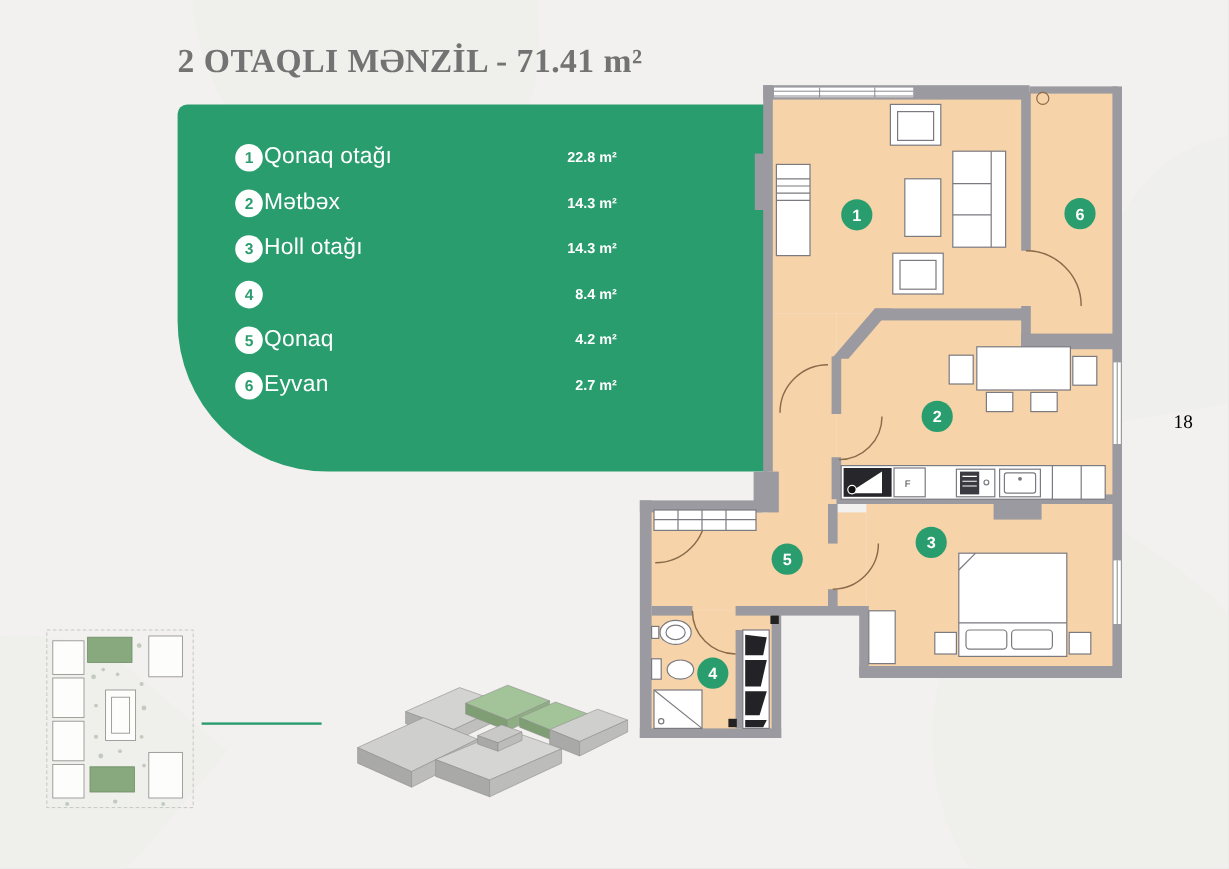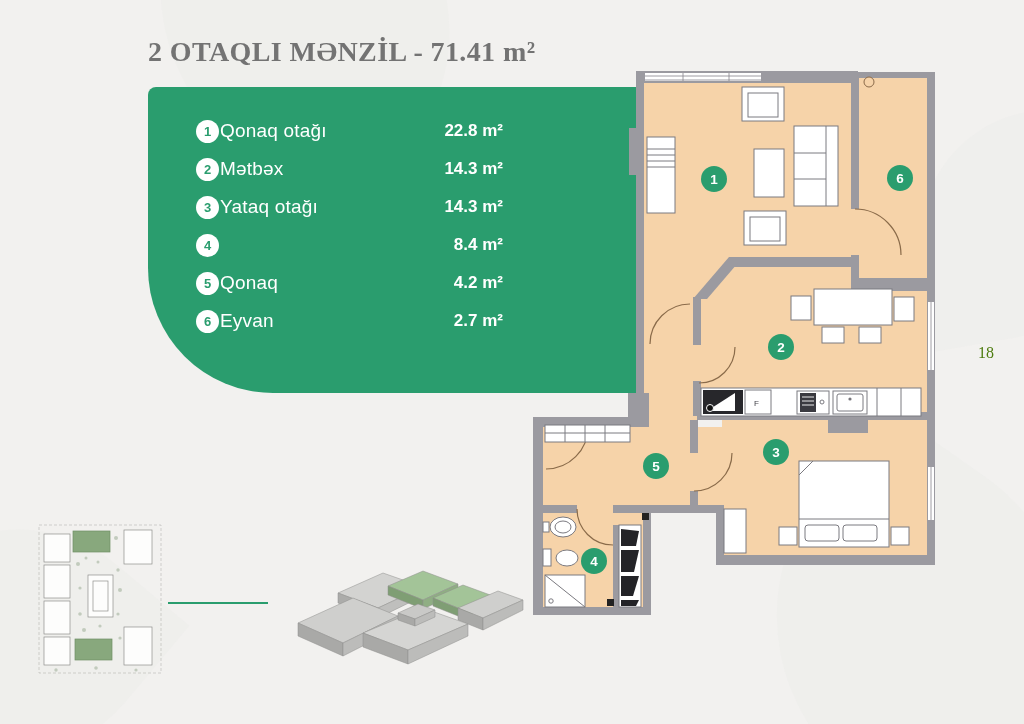--- a/index.html
+++ b/index.html
@@ -14,36 +14,36 @@
   .leaf-c{width:260px;height:250px;left:-120px;top:520px;transform:rotate(130deg);}
   .leaf-d{width:220px;height:210px;left:910px;top:120px;transform:rotate(80deg);opacity:.55;}
 
   .page-title{
     position:absolute;left:148px;top:36px;margin:0;
     font-family:"Liberation Serif",serif;font-size:28px;font-weight:700;
     color:#737373;letter-spacing:.4px;
   }
   .page-number{
     position:absolute;left:978px;top:344px;
-    font-family:"Liberation Serif",serif;font-size:16px;color:#4d7c0f;
+    font-family:"Liberation Serif",serif;font-size:16px;color:#000000;
   }
 
   
   .legend{
     position:absolute;left:148px;top:87px;width:492px;height:306px;
     background:#2a9d6e;border-radius:8px 0 0 125px;
     color:#fff;padding-top:25px;box-sizing:border-box;
   }
   .legend-row{height:38px;display:flex;align-items:center;padding-left:48px;position:relative;}
   .legend-num{
     flex:0 0 auto;width:23px;height:23px;border-radius:50%;background:#ffffff;
     color:#2a9d6e;font-weight:700;font-size:13px;line-height:23px;text-align:center;
   }
   .legend-label{margin-left:1px;font-size:19px;font-weight:400;letter-spacing:.2px;}
-  .legend-area{position:absolute;left:285px;width:70px;text-align:right;font-weight:700;font-size:17px;}
+  .legend-area{position:absolute;left:296px;width:70px;text-align:right;font-weight:700;font-size:12px;}
 
   .plan-svg{position:absolute;left:533px;top:57px;}
   .siteplan-svg{position:absolute;left:36px;top:518px;}
   .render-svg{position:absolute;left:283px;top:538px;}
   .connector{position:absolute;left:168px;top:602px;width:100px;height:2px;background:#2a9d6e;}
 
   .plan-marker-text{
     font-family:"Liberation Sans",sans-serif;font-size:13.5px;font-weight:700;fill:#ffffff;
   }
 </style>
@@ -67,21 +67,21 @@
       <span class="legend-label">Qonaq otağı</span>
       <span class="legend-area">22.8 m²</span>
     </div>
     <div class="legend-row">
       <span class="legend-num">2</span>
       <span class="legend-label">Mətbəx</span>
       <span class="legend-area">14.3 m²</span>
     </div>
     <div class="legend-row">
       <span class="legend-num">3</span>
-      <span class="legend-label">Yataq otağı</span>
+      <span class="legend-label">Holl otağı</span>
       <span class="legend-area">14.3 m²</span>
     </div>
     <div class="legend-row">
       <span class="legend-num">4</span>
       <span class="legend-area">8.4 m²</span>
     </div>
     <div class="legend-row">
       <span class="legend-num">5</span>
       <span class="legend-label">Qonaq</span>
       <span class="legend-area">4.2 m²</span>

